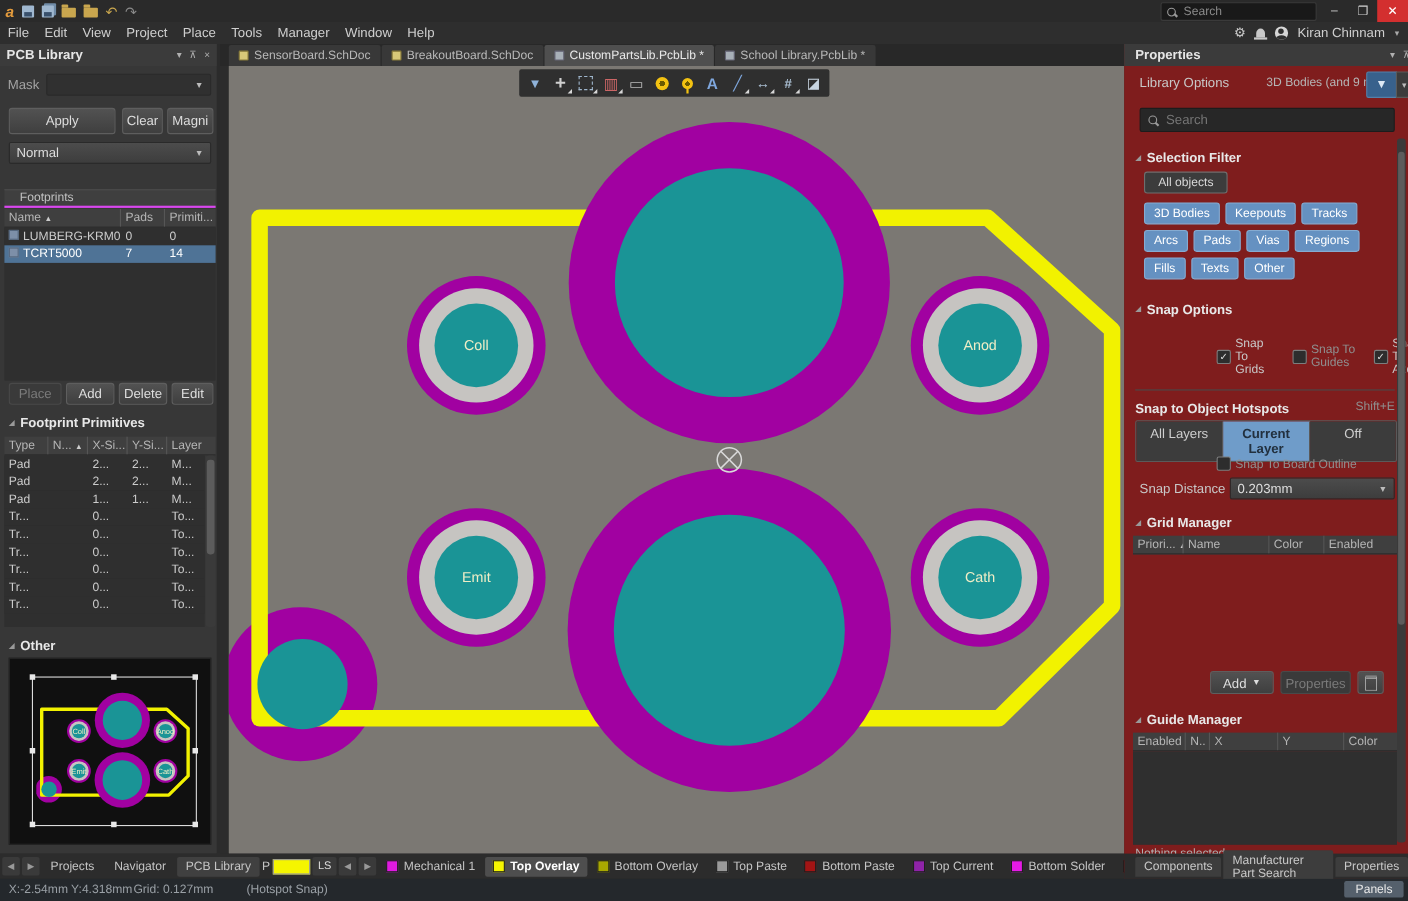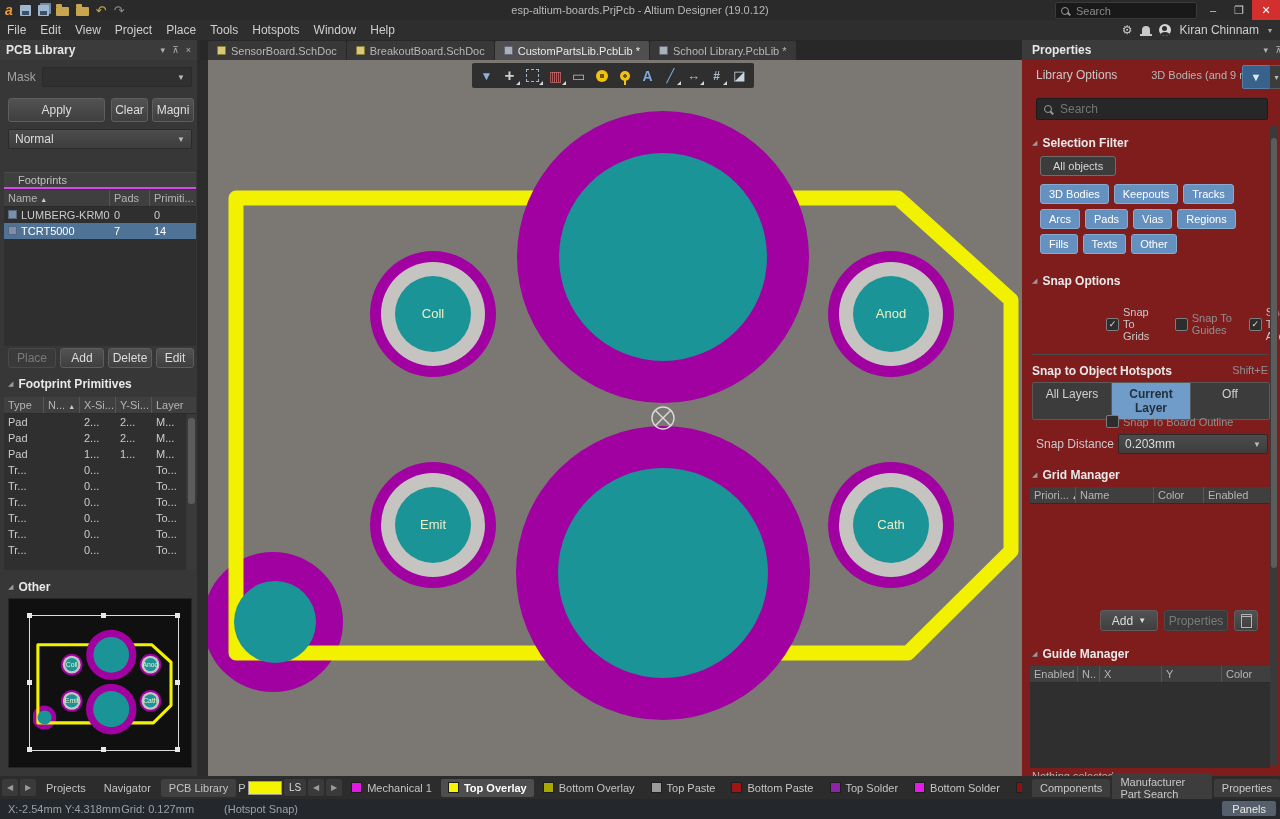--- a/index.html
+++ b/index.html
@@ -128,40 +128,39 @@
   <div id="titlebar" class="abs">
     <div class="qicons">
       <span class="logo">a</span>
       <span class="floppy"></span>
       <span class="floppy all"></span>
       <span class="folder"></span>
       <span class="folder"></span>
       <span class="uglyph" style="color:#c9a64e">↶</span>
       <span class="uglyph" style="color:#8a8a8a">↷</span>
     </div>
-    <div id="window-title">esp-altium-boards.PrjPcb - Altium Designer (19.0.12)</div>
     <div id="top-search">
       <span class="mag"></span>
       <input placeholder="Search" style="">
     </div>
     <div id="wincontrols">
       <div class="winbtn">–</div>
       <div class="winbtn">❐</div>
       <div class="winbtn close">✕</div>
     </div>
   </div>
 
   <div id="menubar" class="abs">
     <span class="menu-item">File</span>
     <span class="menu-item">Edit</span>
     <span class="menu-item">View</span>
     <span class="menu-item">Project</span>
     <span class="menu-item">Place</span>
     <span class="menu-item">Tools</span>
-    <span class="menu-item">Hotspots</span>
+    <span class="menu-item">Manager</span>
     <span class="menu-item">Window</span>
     <span class="menu-item">Help</span>
     <div id="menuright">
       <span class="gear">⚙</span>
       <span class="bell"></span>
       <span class="avatar"></span>
       <span style="color:#cfcfcf">Kiran Chinnam</span>
       <span class="caret">▾</span>
     </div>
   </div>
@@ -584,21 +583,21 @@
     <span class="lay">
         <span class="lsw" style="background: rgb(154, 154, 154);"></span>
         <span>Top Paste</span>
       </span>
     <span class="lay">
         <span class="lsw" style="background: rgb(163, 20, 20);"></span>
         <span>Bottom Paste</span>
       </span>
     <span class="lay">
         <span class="lsw" style="background: rgb(143, 35, 168);"></span>
-        <span>Top Solder</span>
+        <span>Top Current</span>
       </span>
     <span class="lay">
         <span class="lsw" style="background: rgb(230, 26, 230);"></span>
         <span>Bottom Solder</span>
       </span>
     <span class="lay">
         <span class="lsw" style="background: rgb(142, 16, 16);"></span>
       </span>
 
   </div>

